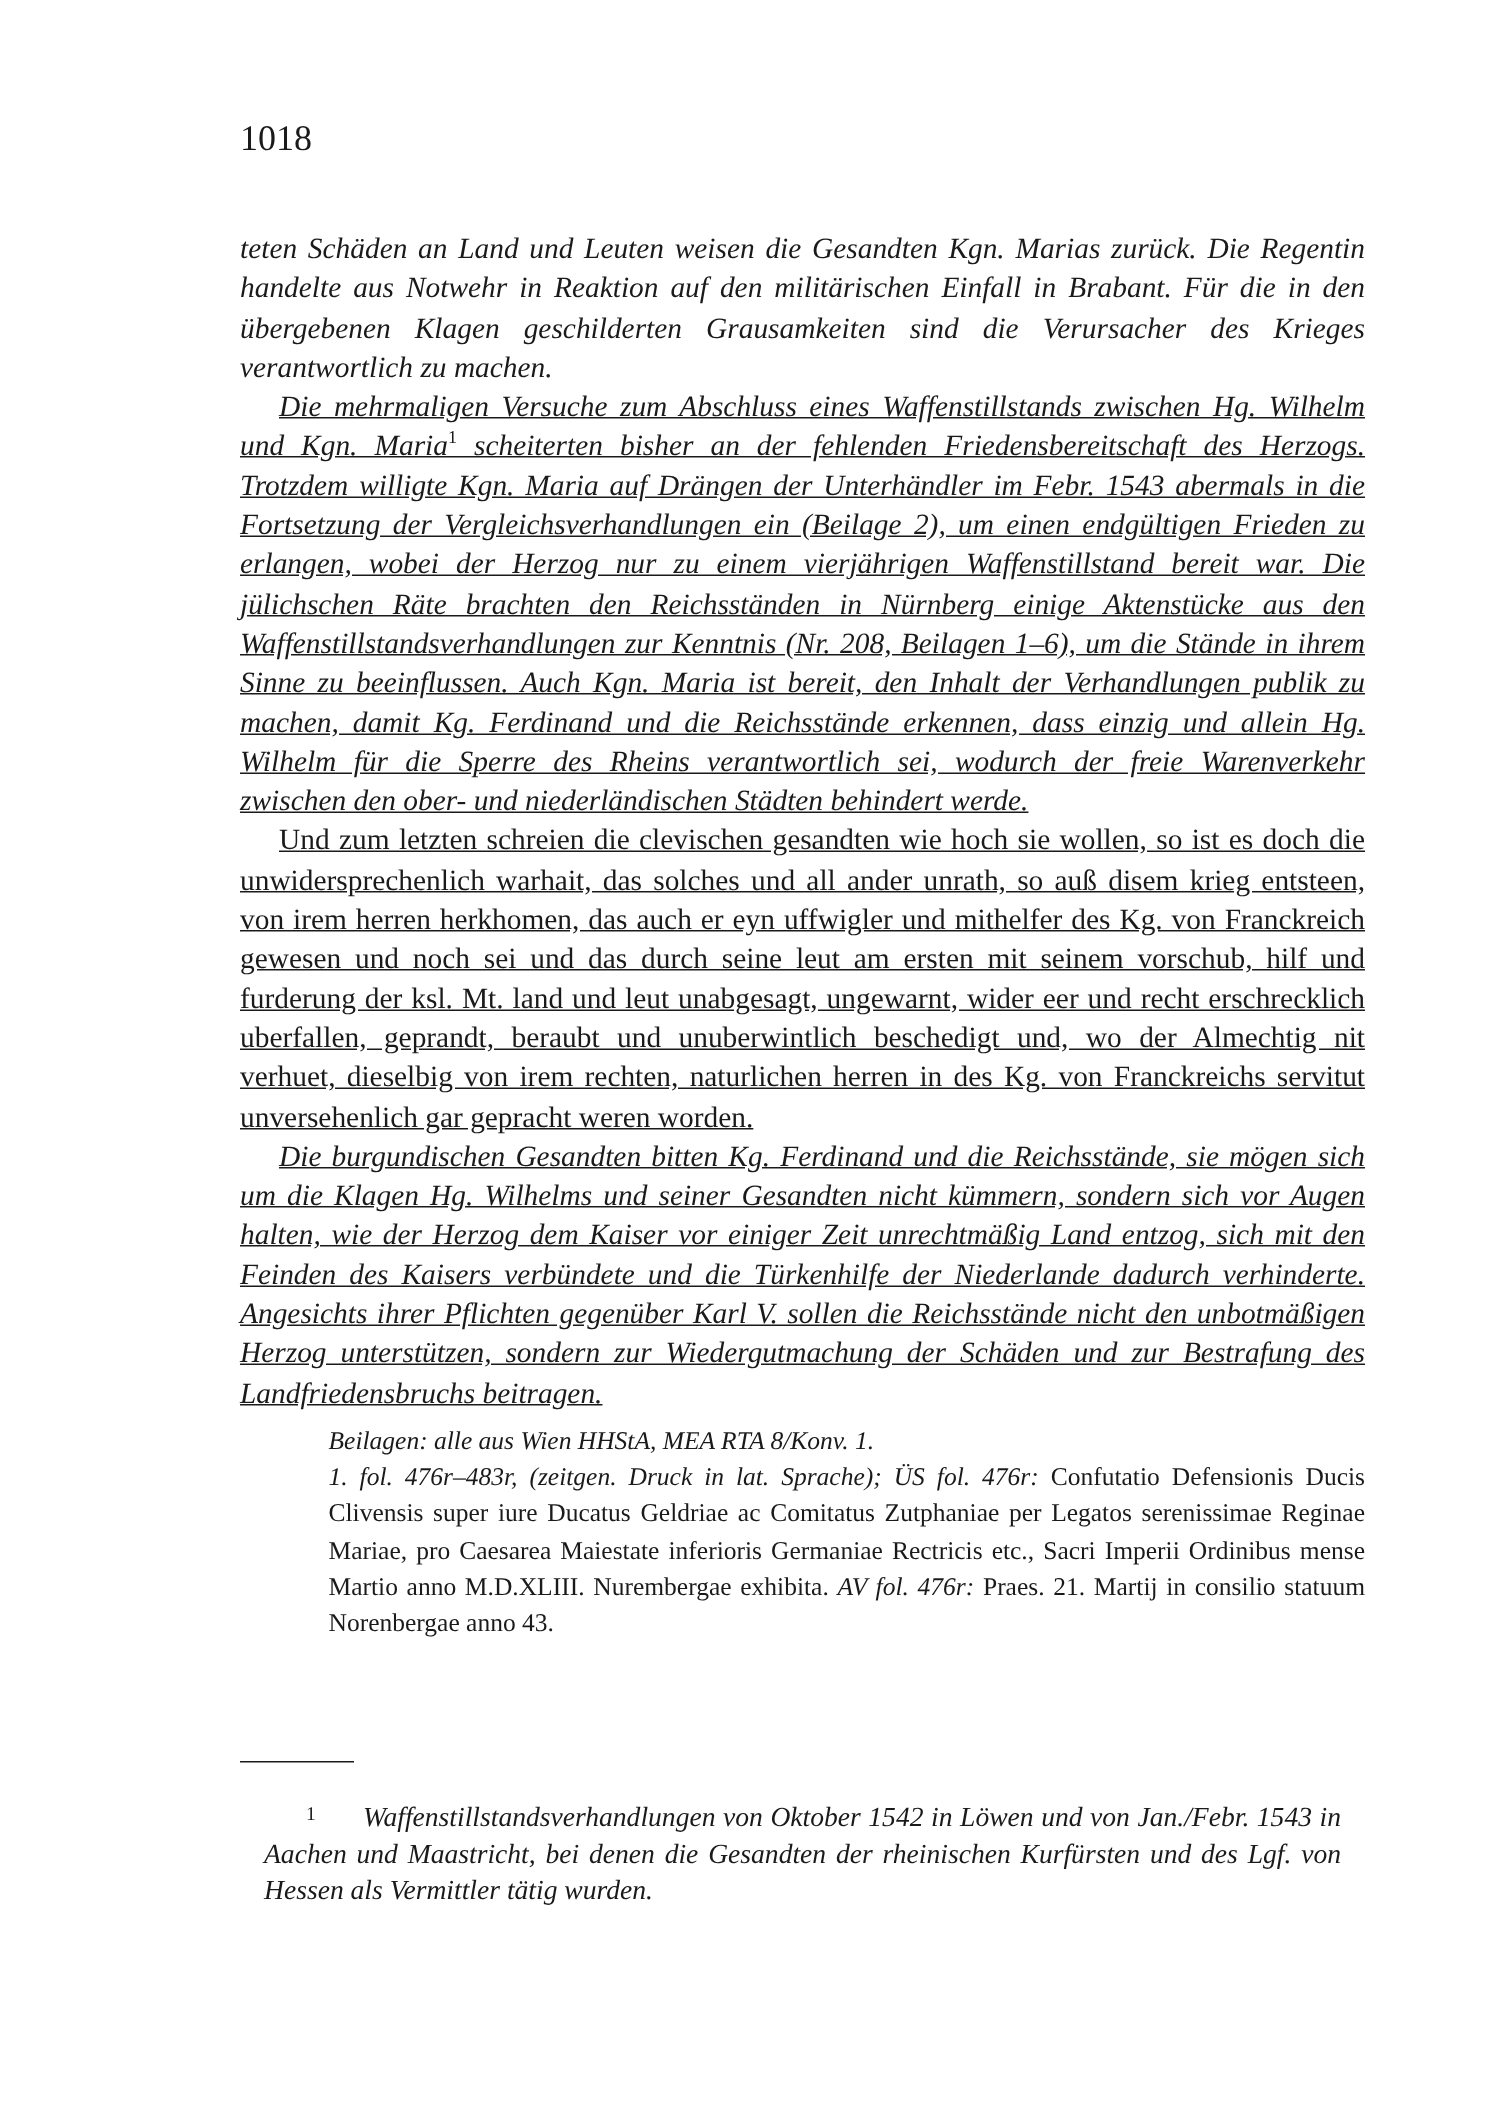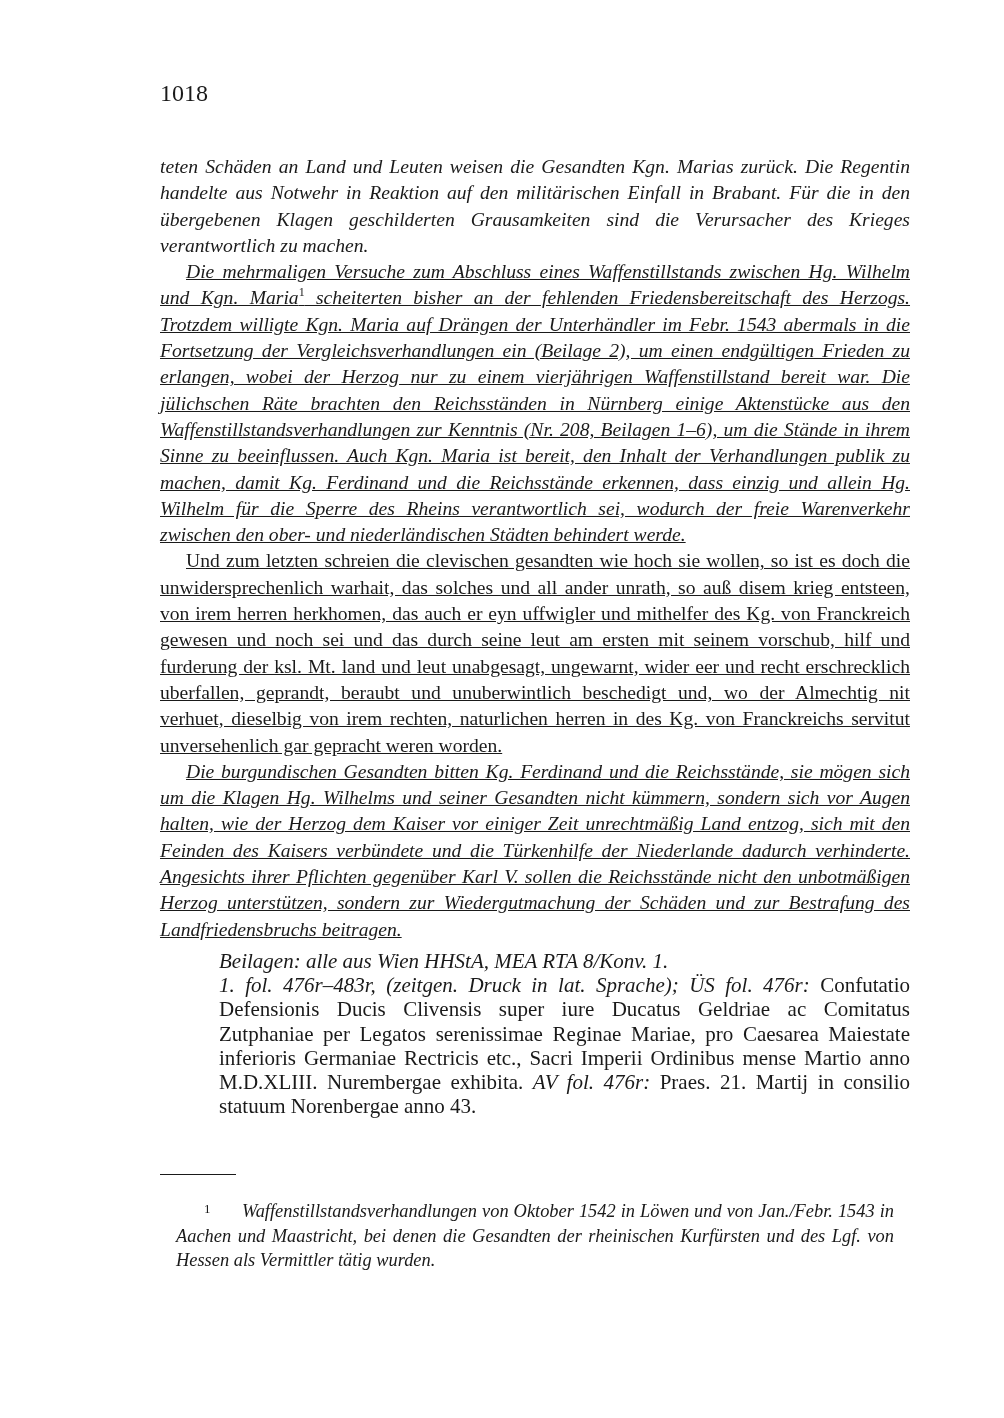--- a/index.html
+++ b/index.html
@@ -5,21 +5,21 @@
   html, body { margin: 0; padding: 0; background: #ffffff; }
   body { width: 1004px; height: 1418px; position: relative; overflow: hidden; color: #1a1a1a; font-family: "Liberation Serif", "DejaVu Serif", serif; }
   .header { position: absolute; top: 80px; left: 160px; width: 750px; font-size: 24px; height: 26px; }
   .page-number { position: absolute; left: 0; top: 0; }
   .running-head { position: absolute; left: 138px; top: 0; }
   .body-text { position: absolute; top: 121px; left: 160px; width: 750px; font-size: 19.6px; line-height: 26.3px; margin-top: 33px; }
   .body-text p { margin: 0; text-align: justify; text-align-last: left; hyphens: manual; }
   .it { font-style: italic; }
   .indent { text-indent: 26px; text-decoration: underline; }
   .sup { font-size: 12px; vertical-align: super; line-height: 0; font-style: normal; }
-  .appendix { margin-left: 59px !important; font-size: 21px; line-height: 24.2px; }
+  .appendix { margin-left: 59px !important; font-size: 17px; line-height: 24.2px; }
   .appendix-head { margin-top: 6px !important; }
   .footnote-rule { position: absolute; left: 160px; top: 1174px; width: 76px; height: 1px; background: #1a1a1a; }
   .footnotes { position: absolute; left: 160px; top: 1181px; width: 750px; font-size: 18.4px; line-height: 24.6px; }
   .footnotes p { margin: 16px; text-align: justify; text-align-last: left; }
   .fn-mark { display: inline-block; width: 66px; text-align: left; padding-left: 28px; box-sizing: border-box; font-size: 13px; vertical-align: 4px; font-style: normal; }
 </style>
 </head>
 <body>
 
 <div class="header">

